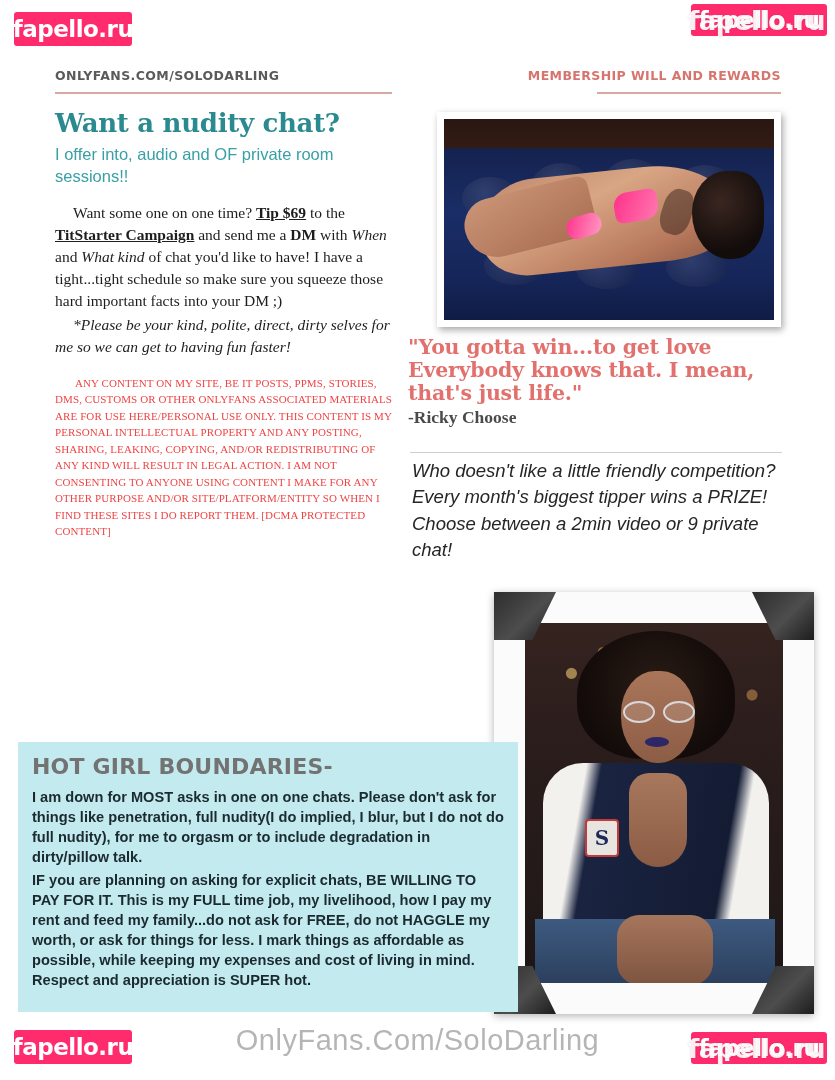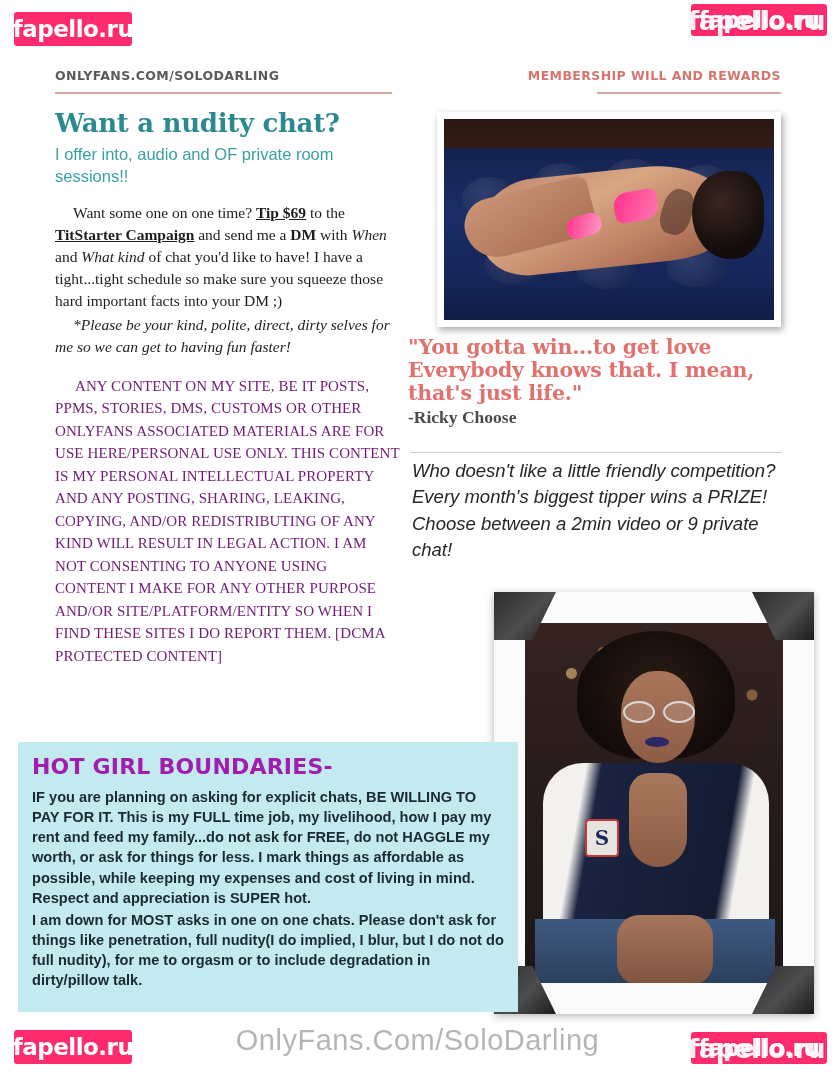--- a/index.html
+++ b/index.html
@@ -129,22 +129,22 @@
     text-align: left;
   }
   .body-serif p { margin: 0 0 2px 0; text-indent: 18px; }
   .u { text-decoration: underline; font-weight: bold; }
   .b { font-weight: bold; }
   .i { font-style: italic; }
 
   .legal {
     margin-top: 17px;
     font-family: "Liberation Serif", serif;
-    font-size: 15px;
-    color: #701a75;
+    font-size: 11px;
+    color: #ef4444;
     line-height: 1.5;
     font-variant: small-caps;
     text-transform: uppercase;
     letter-spacing: 0.1px;
     text-indent: 20px;
   }
 
   
   .photo-top {
     position: absolute;
@@ -380,21 +380,21 @@
     height: 270px;
     background: #c3eaef;
     padding: 12px 14px 10px 14px;
     box-sizing: border-box;
   }
   .boundaries h2 {
     margin: 0 0 8px 0;
     font-family: "DejaVu Sans", sans-serif;
     font-size: 22px;
     font-weight: bold;
-    color: #a21caf;
+    color: #737373;
     letter-spacing: 0.2px;
   }
   .boundaries p {
     margin: 0;
     font-family: "Liberation Sans", sans-serif;
     font-size: 14.6px;
     font-weight: bold;
     color: #1b2a30;
     line-height: 1.38;
   }
@@ -465,22 +465,22 @@
       <div class="pi-thigh"></div>
     </div>
     <div class="frame-corner fc-tl"></div>
     <div class="frame-corner fc-tr"></div>
     <div class="frame-corner fc-bl"></div>
     <div class="frame-corner fc-br"></div>
   </div>
 
   <div class="boundaries">
     <h2>HOT GIRL BOUNDARIES-</h2>
+    <p> I am down for MOST asks in one on one chats. Please don't ask for things like penetration, full nudity(I do implied, I blur, but I do not do full nudity), for me to orgasm or to include degradation in dirty/pillow talk.</p>
     <p>IF you are planning on asking for explicit chats, BE WILLING TO PAY FOR IT. This is my FULL time job, my livelihood, how I pay my rent and feed my family...do not ask for FREE, do not HAGGLE my worth, or ask for things for less. I mark things as affordable as possible, while keeping my expenses and cost of living in mind. Respect and appreciation is SUPER hot.</p>
-    <p> I am down for MOST asks in one on one chats. Please don't ask for things like penetration, full nudity(I do implied, I blur, but I do not do full nudity), for me to orgasm or to include degradation in dirty/pillow talk.</p>
   </div>
 
 </div>
 
 <div class="wm-badge wm-tl">fapello.ru</div>
 <div class="wm-badge wm-bl">fapello.ru</div>
 <div class="wm-badge wm-tr-pink">fapello.ru</div>
 <div class="wm-badge wm-br-pink">fapello.ru</div>
 <div class="wm-ghost wm-ghost-tr">fapello.ru</div>
 <div class="wm-ghost wm-ghost-br">fapello.ru</div>

